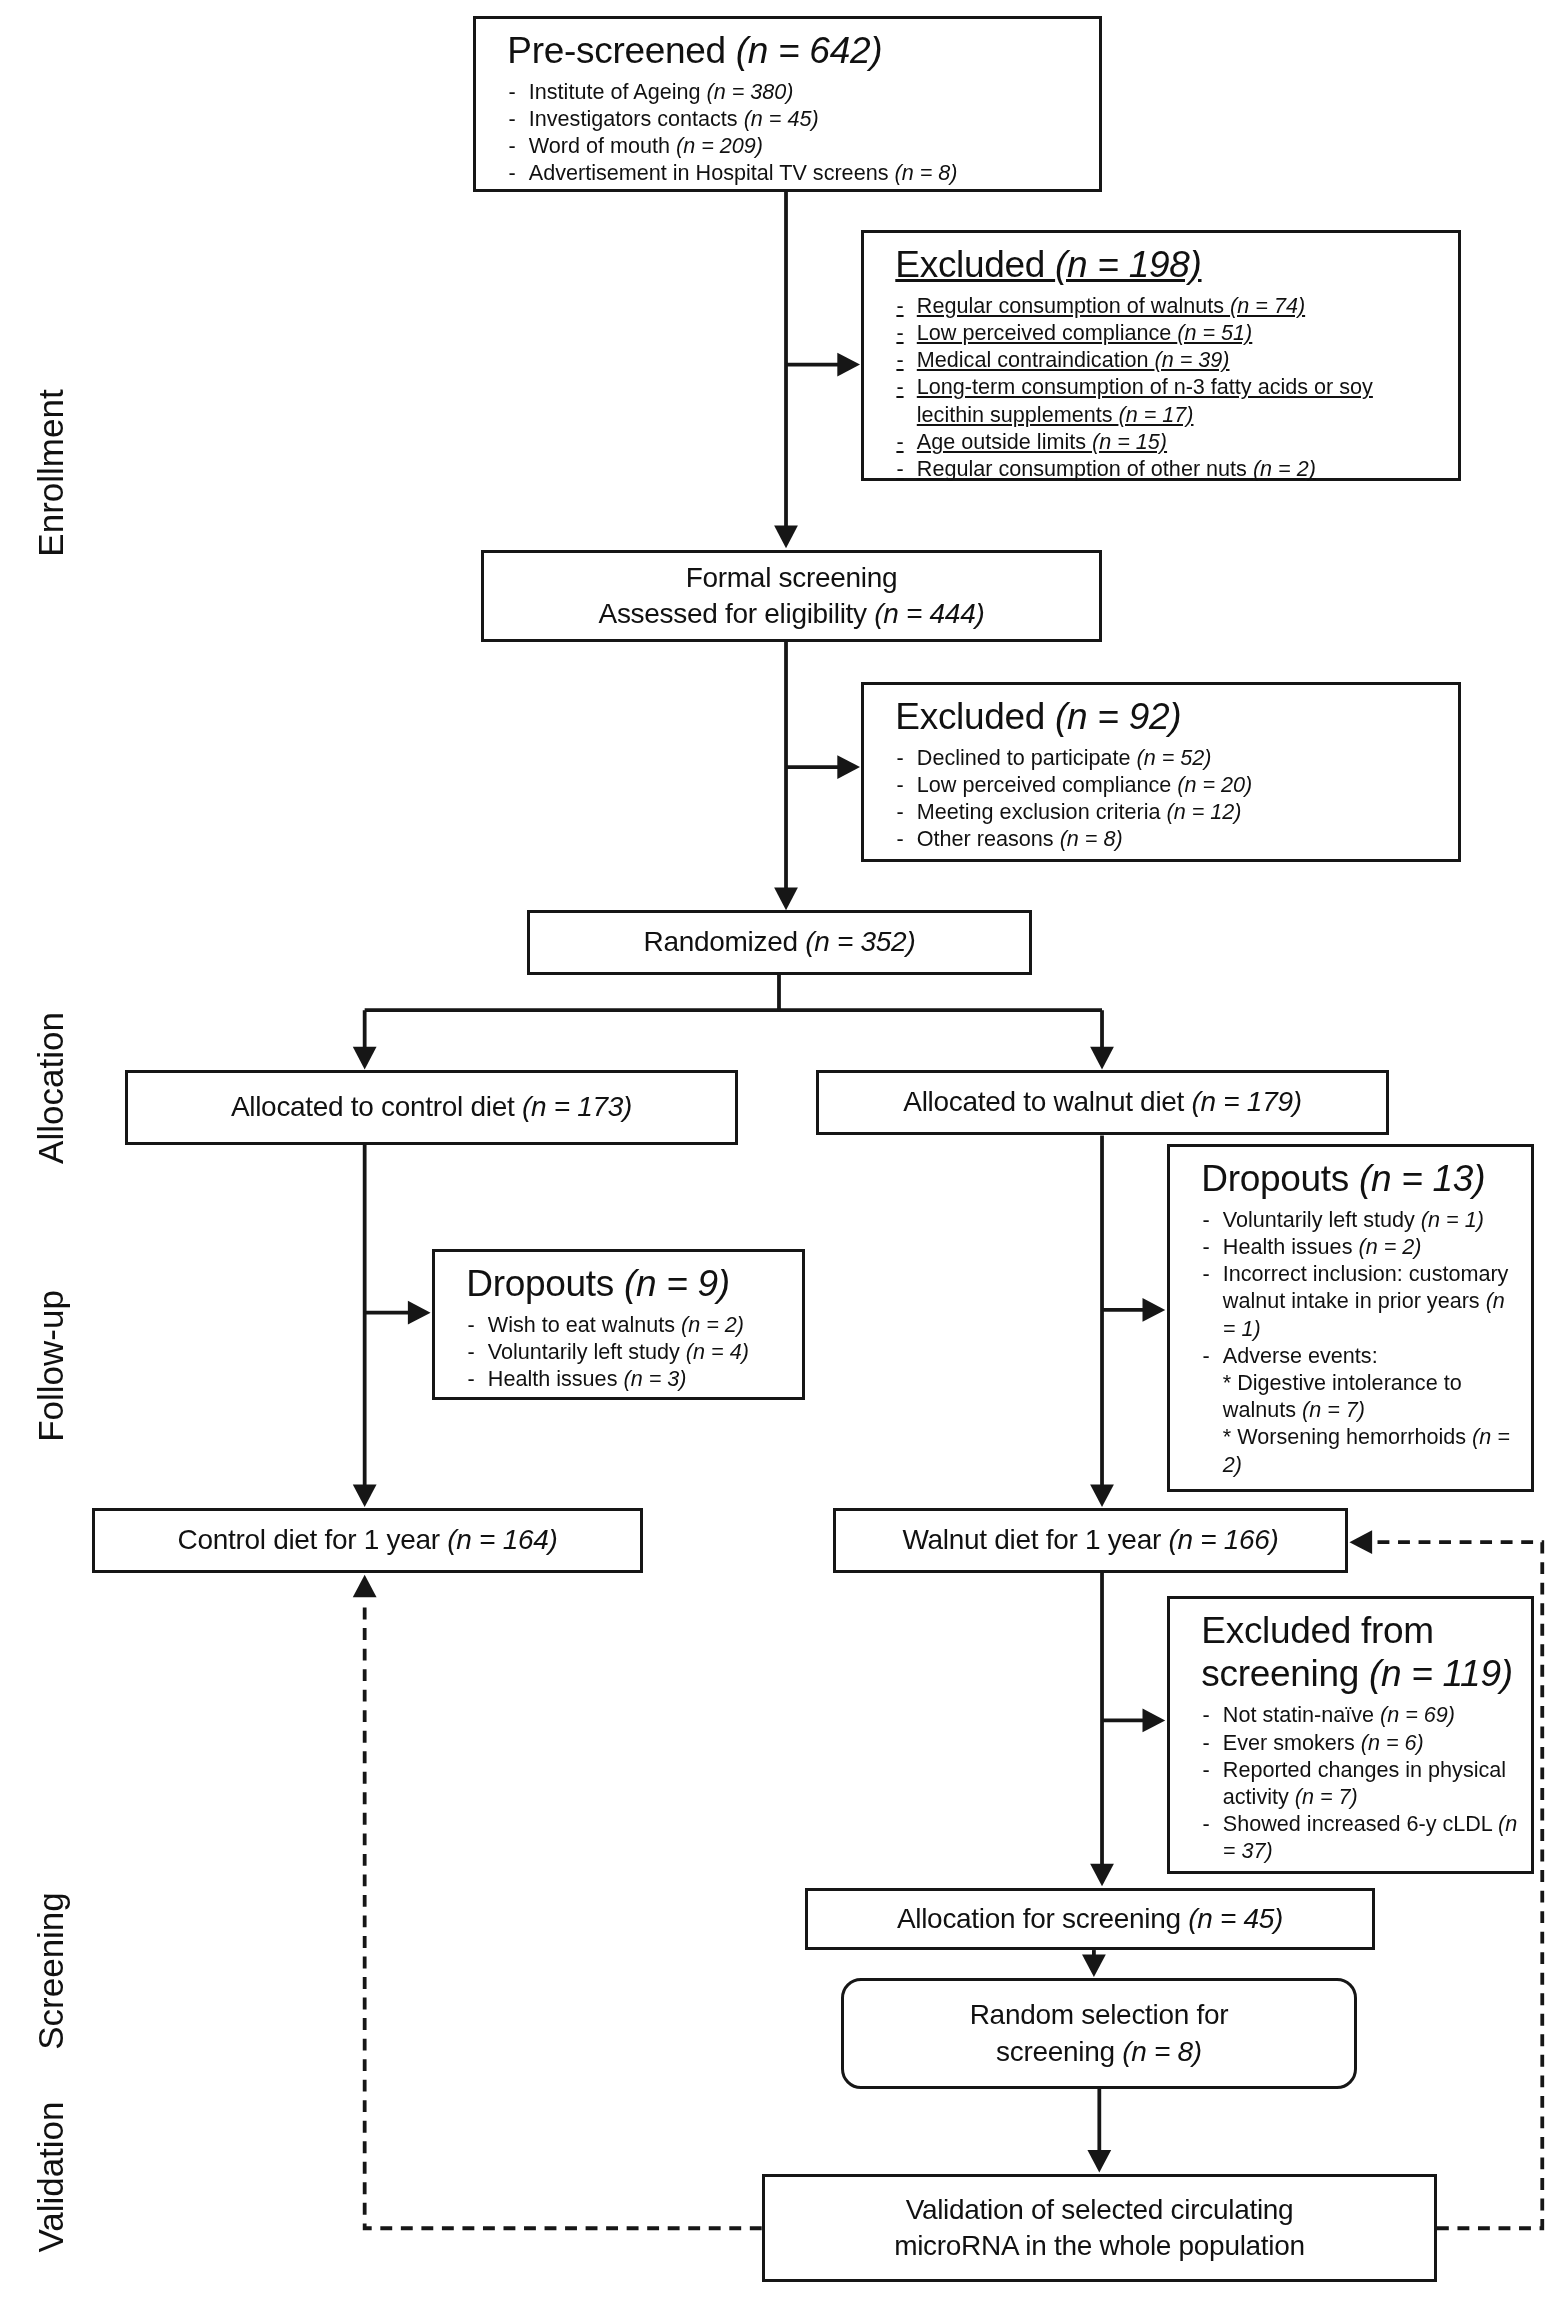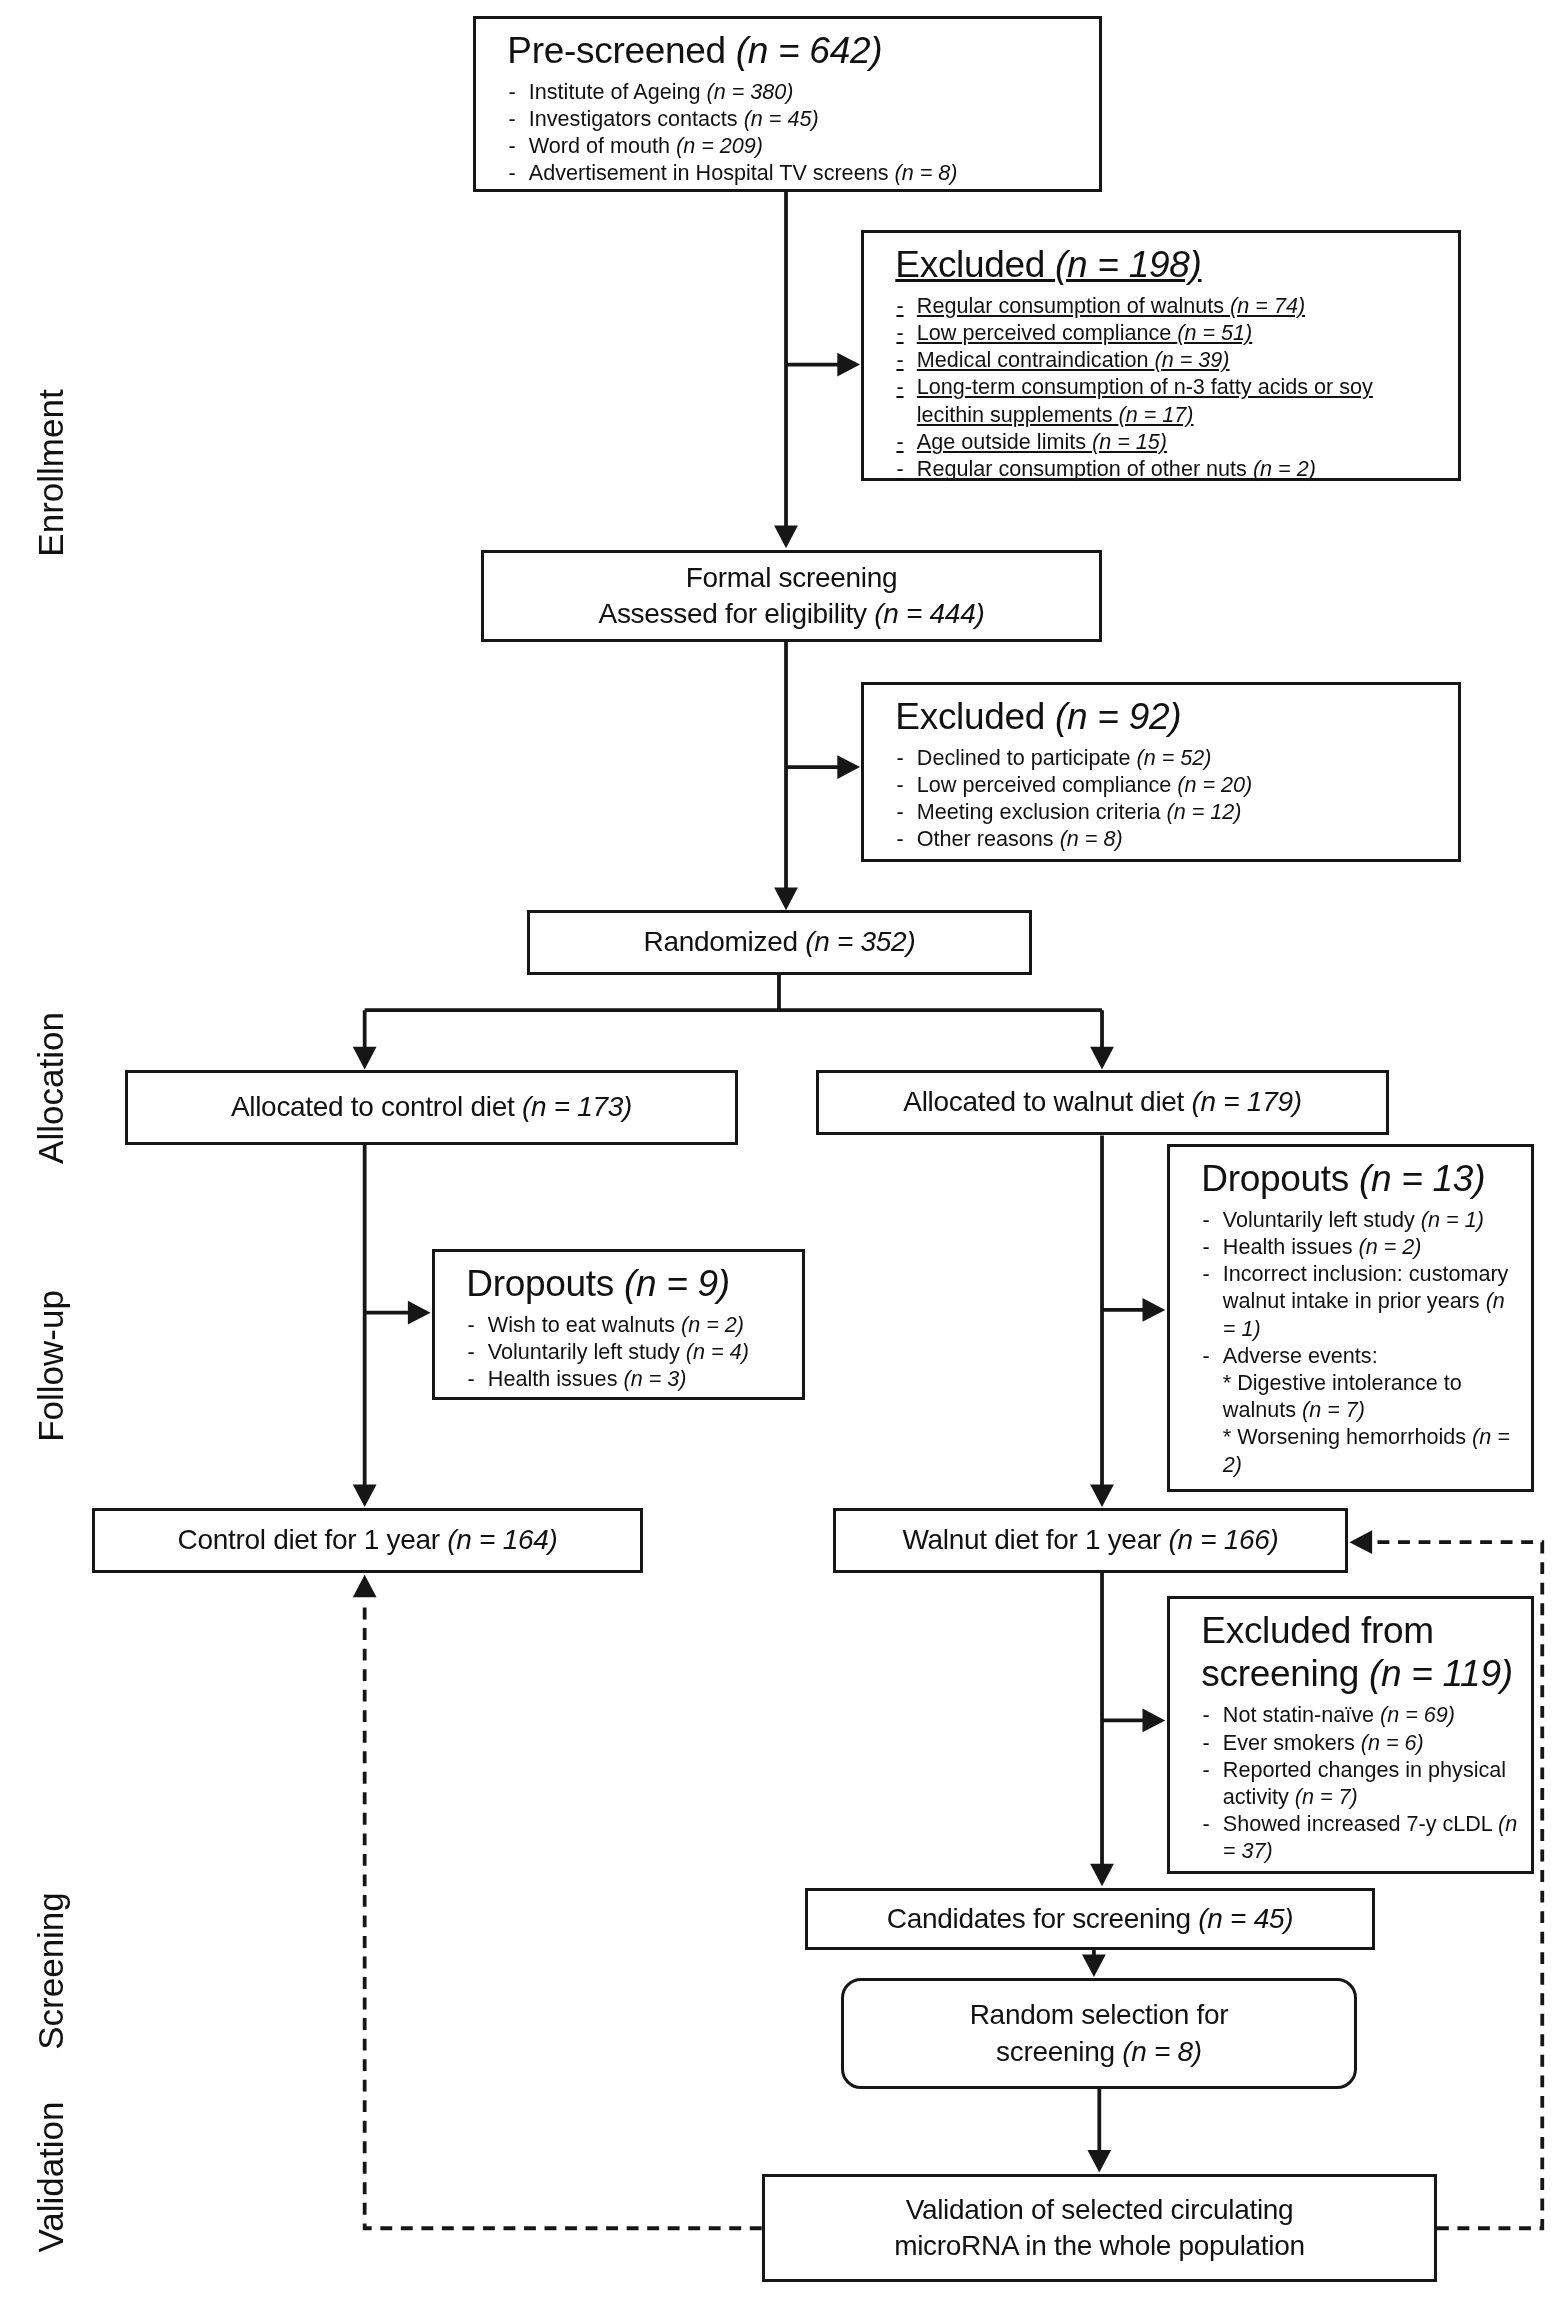--- a/index.html
+++ b/index.html
@@ -325,28 +325,28 @@
           <span class="item-text"><span>Ever smokers </span><span class="it">(n = 6)</span></span>
         </div>
 
         <div class="item">
           <span class="dash">-</span>
           <span class="item-text"><span>Reported changes in physical activity </span><span class="it">(n = 7)</span></span>
         </div>
 
         <div class="item">
           <span class="dash">-</span>
-          <span class="item-text"><span>Showed increased 7-y cLDL </span><span class="it">(n = 37)</span></span>
+          <span class="item-text"><span>Showed increased 6-y cLDL </span><span class="it">(n = 37)</span></span>
         </div>
       </div>
   </div>
 
   <div class="box center-box" id="b-candidates">
     <div>
-      <span>Candidates for screening </span><span class="it">(n = 45)</span>
+      <span>Allocation for screening </span><span class="it">(n = 45)</span>
     </div>
   </div>
 
   <div class="box center-box" id="b-randomsel">
     <div>Random selection for</div>
     <div>
       <span>screening </span><span class="it">(n = 8)</span>
     </div>
   </div>
 

